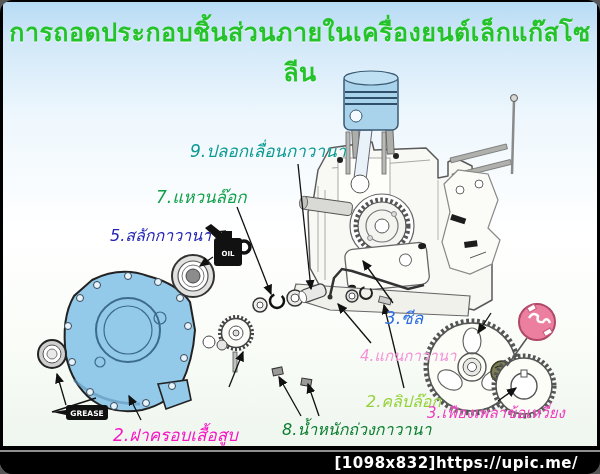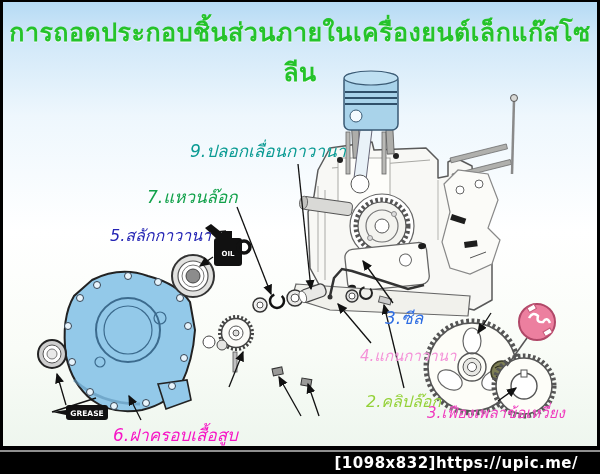--- a/index.html
+++ b/index.html
@@ -1,33 +1,33 @@
 <!DOCTYPE html>
 <html><head>
 <meta charset="utf-8">
 <style>
   html,body{margin:0;padding:0;background:#555;}
   .frame{position:relative;width:600px;height:474px;background:#000;overflow:hidden;
-         font-family:"DejaVu Sans","Liberation Sans",sans-serif;}
+         font-family:"DejaVu Sans","Liberation Sans",sans-serif;border-radius:13px;}
   .canvas{position:absolute;left:3px;top:2px;width:594px;height:444px;overflow:hidden;}
   .inner{position:absolute;left:-3px;top:-2px;width:600px;height:446px;
          background:linear-gradient(180deg,#b4daf4 0%,#cfe7f8 8%,#eef7fd 26%,#ffffff 52%,#f9fcf7 78%,#eef6ee 100%);}
   .title{position:absolute;left:0;top:12px;width:600px;text-align:center;
          font-size:25px;font-weight:bold;letter-spacing:0.5px;
          text-shadow:0 1px 0 rgba(255,255,255,.8);}
   svg{position:absolute;left:0;top:0;}
   .callout{position:absolute;font-weight:normal;font-style:italic;white-space:nowrap;
            text-shadow:0 0 1px rgba(255,255,255,.6);}
   .c1{left:113px;top:421px;font-size:17px}
   .c2{left:366px;top:389px;font-size:16px}
   .c3{left:385px;top:304px;font-size:17px}
   .c4{left:360px;top:344px;font-size:15px}
   .c5{left:110px;top:223px;font-size:16px}
   .c6{left:195px;top:388px;font-size:15px}
-  .c7{left:147px;top:183px;font-size:17px}
+  .c7{left:156px;top:183px;font-size:17px}
   .c8{left:282px;top:417px;font-size:16px}
   .c9{left:190px;top:137px;font-size:17px}
   .c10{left:406px;top:289px;font-size:16px}
   .c11{left:427px;top:401px;font-size:15px}
   .watermark-bar{position:absolute;left:0;bottom:0;width:588px;height:28px;background:#000;}
   .watermark-divider{position:absolute;left:0;top:4px;width:600px;height:2px;background:#8f8f8f;}
   .watermark-text{position:absolute;right:10px;top:8px;color:#fff;
                   font-size:15px;font-weight:bold;letter-spacing:0.5px;}
 </style>
 </head>
@@ -238,26 +238,27 @@
           <line x1="301" y1="416" x2="279" y2="377" marker-end="url(#ah)"></line>
           <line x1="319" y1="416" x2="308" y2="384" marker-end="url(#ah)"></line>
           <line x1="404" y1="388" x2="384" y2="305" marker-end="url(#ah)"></line>
           <line x1="371" y1="343" x2="338" y2="304" marker-end="url(#ah)"></line>
           <line x1="393" y1="303" x2="363" y2="261" marker-end="url(#ah)"></line>
           <line x1="491" y1="313" x2="478" y2="333" marker-end="url(#ah)"></line>
           <line x1="498" y1="401" x2="516" y2="388" marker-end="url(#ah)"></line>
         </g>
       </svg>
 
-      <div class="callout c1" style="color: rgb(245, 22, 196);">6.ฝาครอบเสื้อสูบ</div>
+      <div class="callout c1" style="color: rgb(245, 22, 196);">2.ฝาครอบเสื้อสูบ</div>
       <div class="callout c2" style="color: rgb(147, 209, 56);">2.คลิปล๊อก</div>
       <div class="callout c3" style="color: rgb(46, 109, 226);">3.ซีล</div>
       <div class="callout c4" style="color: rgb(244, 147, 216);">4.แกนกาวานา</div>
       <div class="callout c5" style="color: rgb(37, 37, 181);">5.สลักกาวานา</div>
       <div class="callout c7" style="color: rgb(18, 161, 75);">7.แหวนล๊อก</div>
+      <div class="callout c8" style="color: rgb(11, 125, 46);">8.น้ำหนักถ่วงกาวานา</div>
       <div class="callout c9" style="color: rgb(11, 155, 148);">9.ปลอกเลื่อนกาวานา</div>
       <div class="callout c11" style="color: rgb(238, 60, 189);">3.เฟืองเพลาข้อเหวี่ยง</div>
 
     </div>
   </div>
 
   <div class="watermark-bar">
     <div class="watermark-divider"></div>
     <span class="watermark-text">[1098x832]https://upic.me/</span>
   </div>

